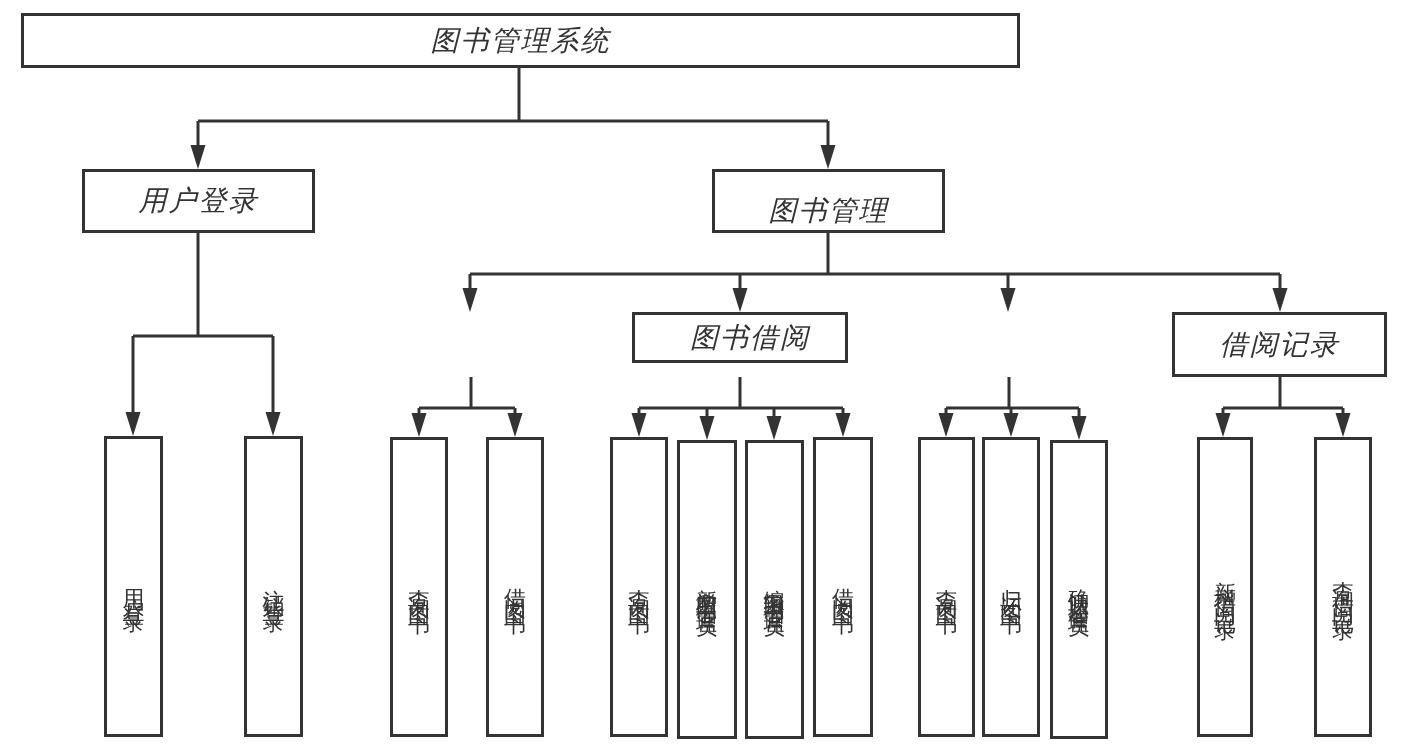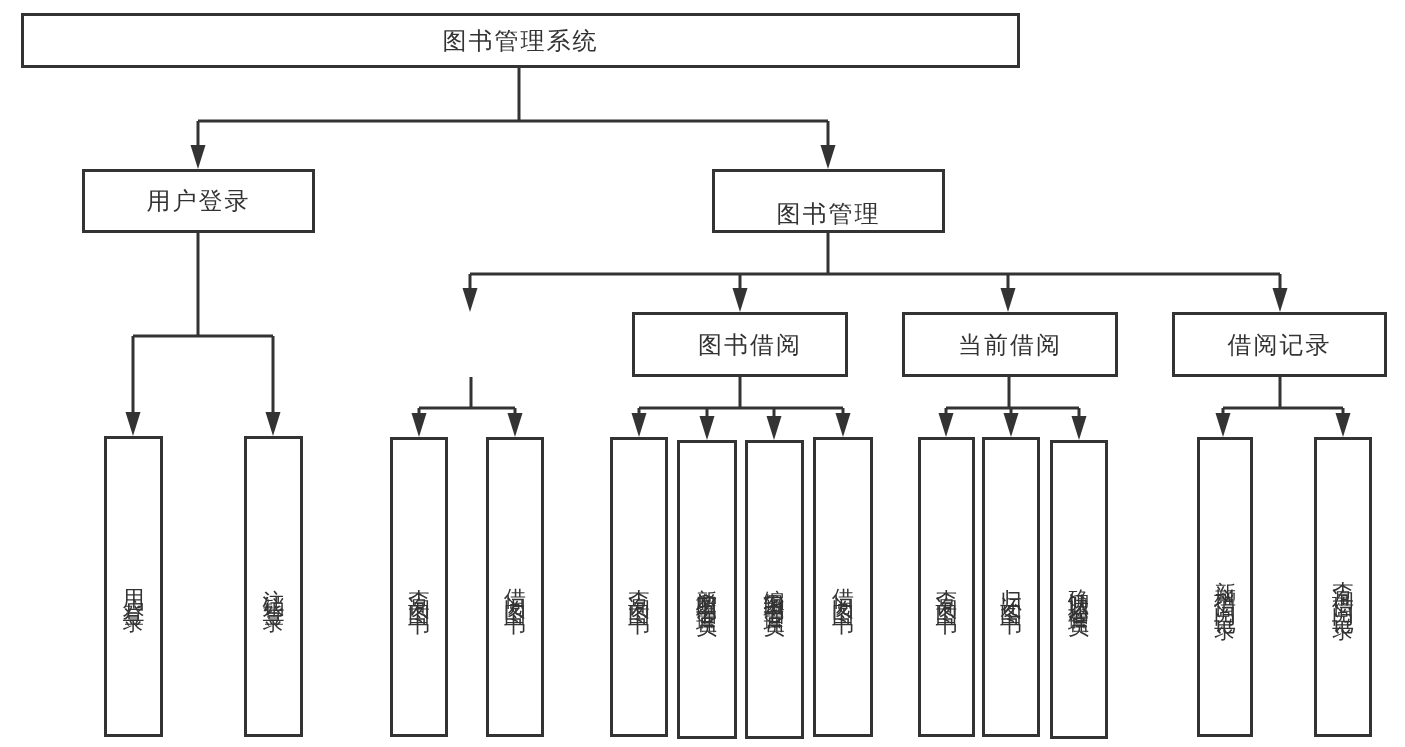--- a/index.html
+++ b/index.html
@@ -21,21 +21,21 @@
     position: absolute;
     box-sizing: border-box;
     border: 3px solid var(--line, #333333);
     background: #ffffff;
     display: flex;
     align-items: center;
     justify-content: center;
     color: var(--text, #333333);
     z-index: 1;
   }
-  .h-node { font-size: 24px; letter-spacing: 2px; }
+  .h-node { font-size: 28px; letter-spacing: 2px; font-style: italic; }
   .leaf span {
     writing-mode: vertical-rl;
     text-orientation: mixed;
     font-size: 22px;
     letter-spacing: 8px;
     line-height: 1;
   }
   .leaf.long span {
     font-size: 21px;
     letter-spacing: 4px;
@@ -112,25 +112,22 @@
 
 <div class="node h-node" style="left: 21px; top: 13px; width: 999px; height: 55px;">
       <span>图书管理系统</span>
     </div>
     <div class="node h-node" style="left: 82px; top: 169px; width: 233px; height: 64px;">
       <span>用户登录</span>
     </div>
     <div class="node h-node" style="left: 712px; top: 169px; width: 233px; height: 64px; align-items: flex-end;">
       <span>图书管理</span>
     </div>
-    <div class="node h-node" style="left: 632px; top: 312px; width: 216px; height: 65px; padding-left: 20px;">
+    <div class="node h-node" style="left: 632px; top: 312px; width: 216px; height: 51px; padding-left: 20px;">
       <span>图书借阅</span>
-    </div>
-    <div class="node h-node" style="left: 902px; top: 312px; width: 216px; height: 65px;">
-      <span>当前借阅</span>
     </div>
     <div class="node h-node" style="left: 1172px; top: 312px; width: 215px; height: 65px;">
       <span>借阅记录</span>
     </div>
     <div class="node leaf" style="left: 104px; top: 436px; width: 59px; height: 301px;">
       <span>用户登录</span>
     </div>
     <div class="node leaf" style="left: 244px; top: 436px; width: 59px; height: 301px;">
       <span>注销登录</span>
     </div>

